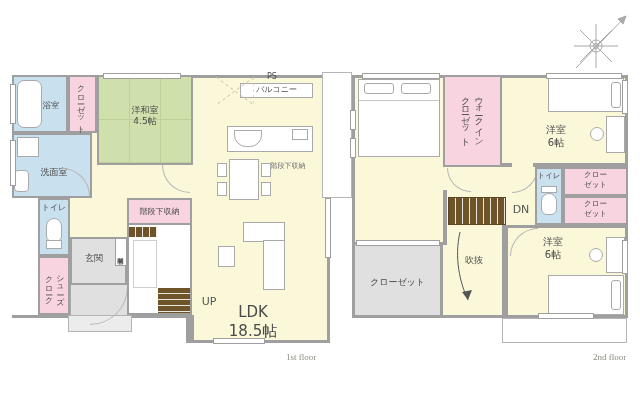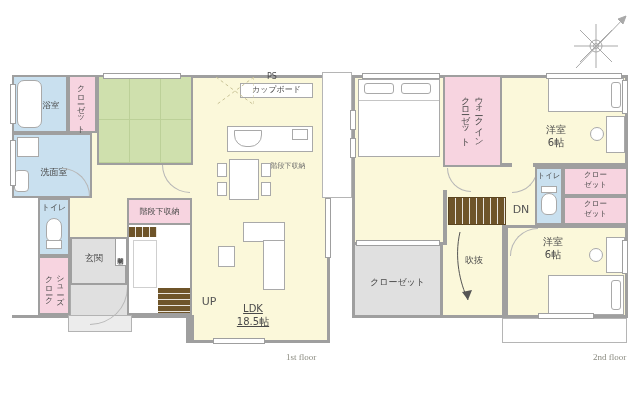--- a/index.html
+++ b/index.html
@@ -42,20 +42,24 @@
 
   <div class="room c-pink" style="left:68px;top:75px;width:29px;height:58px;"></div>
   <div class="lbl vtx" style="left:75px;top:79px;height:52px;font-size:8px;">クローゼット</div>
 
   <div class="room c-blue" style="left:12px;top:133px;width:80px;height:65px;"></div>
   <div class="furn" style="left:17px;top:137px;width:22px;height:20px;"></div>
   <div class="furn" style="left:14px;top:170px;width:15px;height:22px;border-radius:4px;"></div>
   <div class="lbl" style="left:32px;top:167px;width:44px;">洗面室</div>
 
   <div class="room c-green tatami" style="left:97px;top:75px;width:96px;height:90px;"></div>
+  <div class="lbl" style="left:113px;top:105px;width:64px;background:transparent;">
+    <span>洋和室</span><br>
+    <span>4.5帖</span>
+  </div>
 
   <div class="room c-blue" style="left:38px;top:198px;width:32px;height:58px;"></div>
   <div class="lbl" style="left:38px;top:203px;width:32px;font-size:8px;">トイレ</div>
   <div class="furn" style="left:46px;top:218px;width:16px;height:24px;border-radius:8px 8px 6px 6px;"></div>
   <div class="furn" style="left:46px;top:240px;width:16px;height:9px;"></div>
 
   <div class="room c-pink" style="left:38px;top:256px;width:32px;height:59px;"></div>
   <div class="lbl vtx" style="left:43px;top:268px;height:36px;font-size:8px;line-height:1.4;">シューズクローク</div>
 
   <div class="room c-gray" style="left:70px;top:237px;width:57px;height:48px;"></div>
@@ -69,27 +73,27 @@
 
   <div class="abs" style="left:127px;top:198px;width:65px;height:117px;border:2px solid #9f9f9f;background:#fff;"></div>
   <div class="abs c-pink" style="left:129px;top:200px;width:61px;height:25px;border-bottom:2px solid #9f9f9f;"></div>
   <div class="lbl" style="left:129px;top:207px;width:61px;font-size:8px;">階段下収納</div>
   <div class="stairs treads-v" style="left:129px;top:227px;width:28px;height:10px;"></div>
   <div class="stairs treads-h" style="left:158px;top:288px;width:32px;height:25px;"></div>
   <div class="abs" style="left:133px;top:240px;width:24px;height:48px;border:1px solid #cfcfcf;"></div>
   <div class="lbl" style="left:196px;top:295px;width:26px;font-size:11px;color:#555;">UP</div>
 
   <div class="wall" style="left:190px;top:315px;width:4px;height:28px;"></div>
-  <div class="lbl" style="left:222px;top:303px;width:62px;font-size:10px;text-decoration:underline;">
+  <div class="lbl" style="left:222px;top:303px;width:62px;font-size:15px;">
     <span>LDK</span><br>
     <span>18.5帖</span>
   </div>
 
   <div class="furn" style="left:240px;top:83px;width:73px;height:15px;"></div>
-  <div class="lbl" style="left:240px;top:85px;width:73px;font-size:8px;">カップボード</div>
+  <div class="lbl" style="left:240px;top:85px;width:73px;font-size:8px;">バルコニー</div>
   <div class="lbl" style="left:262px;top:72px;width:20px;font-size:8px;">PS</div>
   <div class="furn" style="left:227px;top:126px;width:86px;height:26px;"></div>
   <div class="furn" style="left:234px;top:130px;width:28px;height:17px;border-radius:0 0 12px 12px;"></div>
   <div class="furn" style="left:292px;top:129px;width:16px;height:11px;"></div>
   <svg class="abs" style="left:216px;top:77px;" width="38" height="28" viewBox="0 0 38 28">
     <line x1="0" y1="0" x2="38" y2="28" stroke="#c9c396" stroke-width="1" stroke-dasharray="3 3"></line>
     <line x1="38" y1="0" x2="0" y2="28" stroke="#c9c396" stroke-width="1" stroke-dasharray="3 3"></line>
     <line x1="38" y1="0" x2="38" y2="28" stroke="#c9c396" stroke-width="1" stroke-dasharray="3 3"></line>
   </svg>
   <div class="lbl" style="left:264px;top:162px;width:48px;font-size:7px;color:#6a6a6a;">階段下収納</div>

